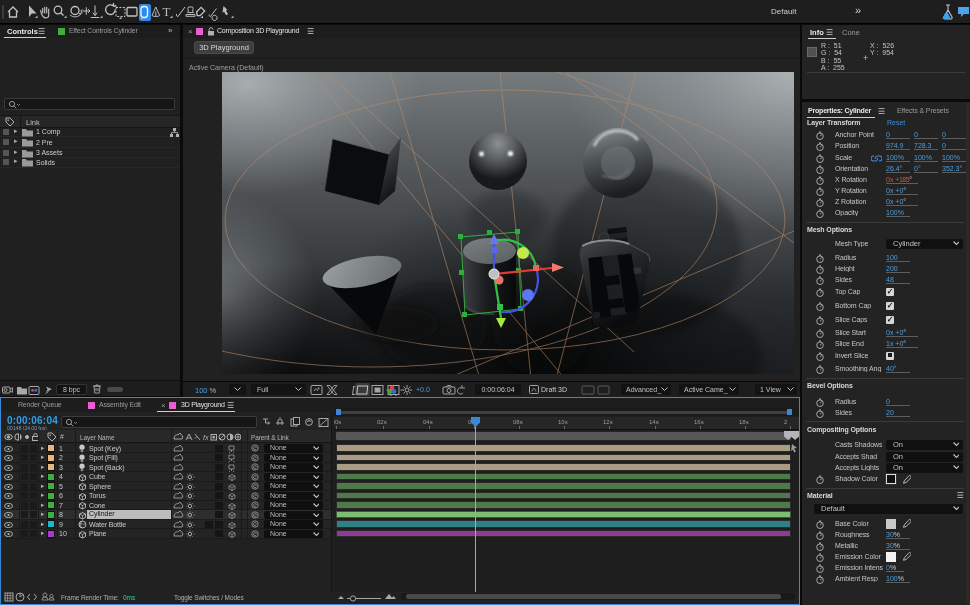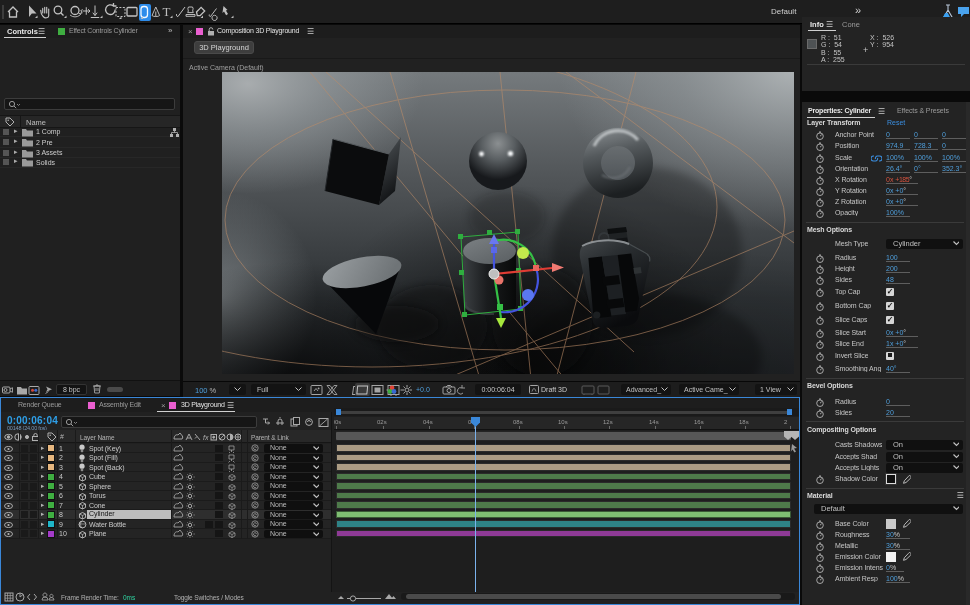--- a/index.html
+++ b/index.html
@@ -11,21 +11,21 @@
 
 #lpanel{position:absolute;left:0;top:25px;width:180px;height:371px;background:#1d1d1d;}
 #lpanel .tabs{position:absolute;left:0;top:0;width:100%;height:13px;background:#1d1d1d;}
 #lbody{position:absolute;left:0;top:13px;width:180px;height:354px;background:#202020;}
 .prow{position:absolute;left:0;width:180px;height:10.6px;border-bottom:1px solid #272727;}
 
 #cpanel{position:absolute;left:183px;top:25px;width:617px;height:372px;background:#212121;}
 #vp{position:absolute;left:39px;top:47px;width:572px;height:302px;overflow:hidden;}
 #cbot{position:absolute;left:0;top:356px;width:617px;height:16px;background:#1d1d1d;border-top:1px solid #070707;}
 
-#rtop{position:absolute;left:802px;top:17px;width:168px;height:74px;background:#232323;}
+#rtop{position:absolute;left:802px;top:25px;width:168px;height:74px;background:#232323;}
 #rprop{position:absolute;left:802px;top:102px;width:168px;height:503px;background:#232323;font-size:7.5px;color:#c6c6c6;}
 .prr{position:absolute;left:0;width:168px;height:11px;}
 .sw{position:absolute;left:14px;top:1px;width:8px;height:9px;}
 .plab{position:absolute;left:33px;top:1px;font-size:7px;color:#c6c6c6;white-space:nowrap;letter-spacing:-0.1px;max-width:49px;overflow:hidden;}
 .pv{position:absolute;top:1px;font-size:7px;color:#4f9fdc;border-bottom:1px solid #5e5e5e;padding-bottom:0px;white-space:nowrap;}
 .phead{position:absolute;left:5px;font-size:7px;font-weight:bold;color:#d8d8d8;white-space:nowrap;letter-spacing:-0.1px;}
 .psep{position:absolute;left:4px;width:158px;border-top:1px solid #3a3a3a;}
 .drop{position:absolute;background:#101010;border-radius:2px;color:#c0c0c0;font-size:7.5px;line-height:9px;padding-left:7px;}
 .chev{position:absolute;right:4px;top:2px;width:6px;height:5px;}
 .cbx{position:absolute;left:84px;top:1px;width:8px;height:8px;background:#d6d6d6;border-radius:1px;color:#111;font-size:8px;line-height:8px;text-align:center;font-weight:bold;}
@@ -100,21 +100,21 @@
           <circle cx="4" cy="4" r="2.6"></circle>
           <path d="M6 6 l2.2 2.2"></path>
           <path d="M9 4 l1.5 1.5 l1.5 -1.5" stroke-width="0.8"></path>
         </svg>
   </div>
   <div class="abs" style="left:0;top:77px;width:180px;height:13px;background:#262626;border-top:1px solid #161616;border-bottom:1px solid #161616;">
     <svg class="abs" width="10" height="10" style="left:5px;top:1px;" viewBox="0 0 10 10">
           <path d="M1 1 h4 l4 4 l-4 4 l-4 -4 z" fill="none" stroke="#b0b0b0"></path>
           <circle cx="3.2" cy="3.2" r="0.8" fill="#b0b0b0"></circle>
         </svg>
-    <div class="abs" style="left:26px;top:2px;font-size:7.5px;color:#bdbdbd;">Name</div>
+    <div class="abs" style="left:26px;top:2px;font-size:7.5px;color:#bdbdbd;">Link</div>
     <div class="abs" style="left:20px;top:0;width:1px;height:12px;background:#161616;"></div>
   </div>
   <div class="prow" style="top:88.5px;">
     <div class="abs" style="left:3px;top:2px;width:6px;height:6px;background:#555;"></div>
     <div class="abs" style="left:14px;top:0px;color:#aaa;font-size:7px;">▸</div>
     <svg class="abs" width="11" height="9" style="left:22px;top:1px;" viewBox="0 0 11 9">
           <path d="M0 1 h4 l1 1.5 h6 v6 h-11 z" fill="#9a9a9a"></path>
         </svg>
     <div class="abs" style="left:36px;top:1.5px;font-size:7px;color:#cdcdcd;">1 Comp</div>
     <svg class="abs" width="9" height="9" style="left:170px;top:1px;" viewBox="0 0 9 9" fill="#b0b0b0">

